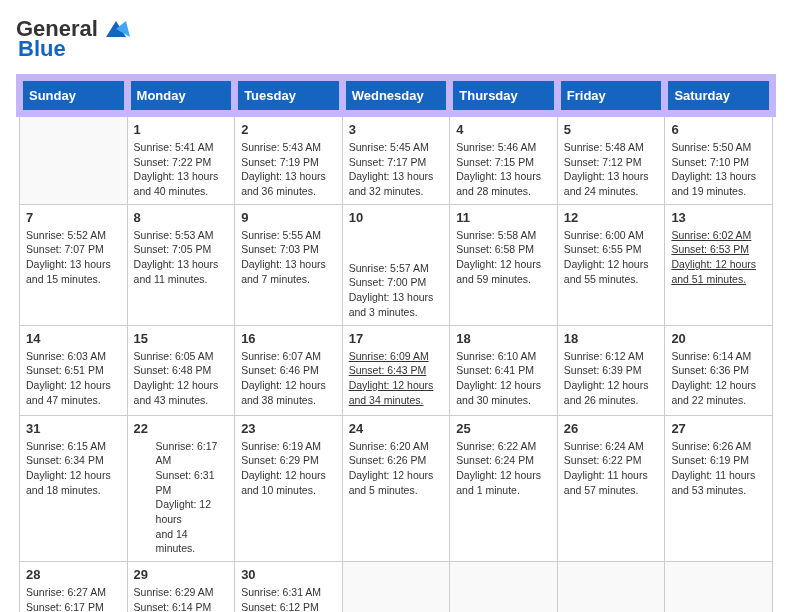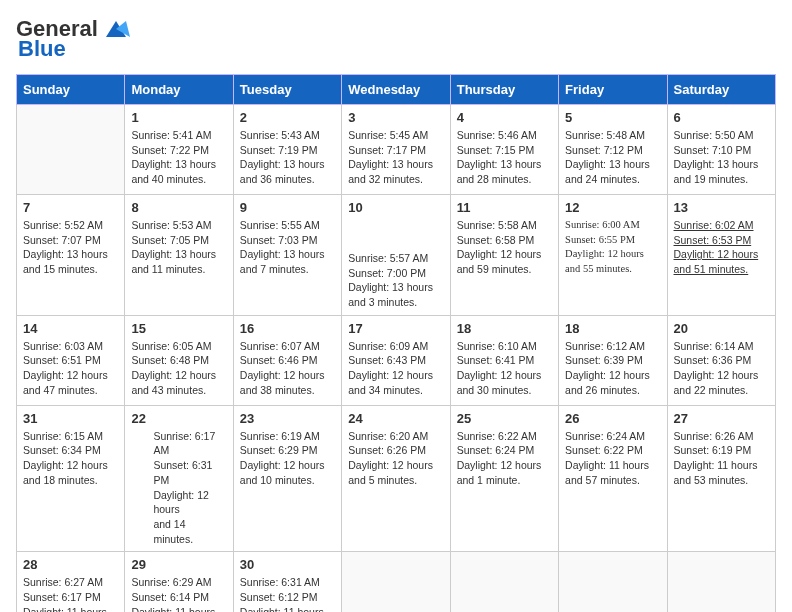--- a/index.html
+++ b/index.html
@@ -38,21 +38,21 @@
       border-collapse: collapse;
       font-size: 11px;
     }
     thead tr th {
       background-color: #1565c0;
       color: #fff;
       text-align: left;
       padding: 7px 6px;
       font-size: 13px;
       font-weight: bold;
-      border: 1px solid #c4b5fd;
+      border: 7px solid #c4b5fd;
     }
     tbody tr td {
       border: 1px solid #ccc;
       vertical-align: top;
       padding: 5px 6px;
       min-height: 80px;
       height: 90px;
       width: calc(100% / 7);
     }
     tbody tr td.empty {
@@ -180,21 +180,21 @@
         </td>
         <td>
           <span class="day-num">11</span>
           <div class="day-detail" style="white-space: pre-line;">Sunrise: 5:58 AM
 Sunset: 6:58 PM
 Daylight: 12 hours
 and 59 minutes.</div>
         </td>
         <td>
           <span class="day-num">12</span>
-          <div class="day-detail" style="white-space: pre-line; font-family: Liberation Serif, serif;">Sunrise: 6:00 AM
+          <div class="day-detail" style="white-space: pre-line;">Sunrise: 6:00 AM
 Sunset: 6:55 PM
 Daylight: 12 hours
 and 55 minutes.</div>
         </td>
         <td>
           <span class="day-num">13</span>
           <div class="day-detail" style="white-space: pre-line; text-decoration: underline;">Sunrise: 6:02 AM
 Sunset: 6:53 PM
 Daylight: 12 hours
 and 51 minutes.</div>
@@ -217,21 +217,21 @@
         </td>
         <td>
           <span class="day-num">16</span>
           <div class="day-detail" style="white-space: pre-line;">Sunrise: 6:07 AM
 Sunset: 6:46 PM
 Daylight: 12 hours
 and 38 minutes.</div>
         </td>
         <td>
           <span class="day-num">17</span>
-          <div class="day-detail" style="white-space: pre-line;">Sunrise: 6:09 AM
+          <div class="day-detail" style="white-space: pre-line; text-decoration: underline;">Sunrise: 6:09 AM
 Sunset: 6:43 PM
 Daylight: 12 hours
 and 34 minutes.</div>
         </td>
         <td>
           <span class="day-num">18</span>
           <div class="day-detail" style="white-space: pre-line;">Sunrise: 6:10 AM
 Sunset: 6:41 PM
 Daylight: 12 hours
 and 30 minutes.</div>

